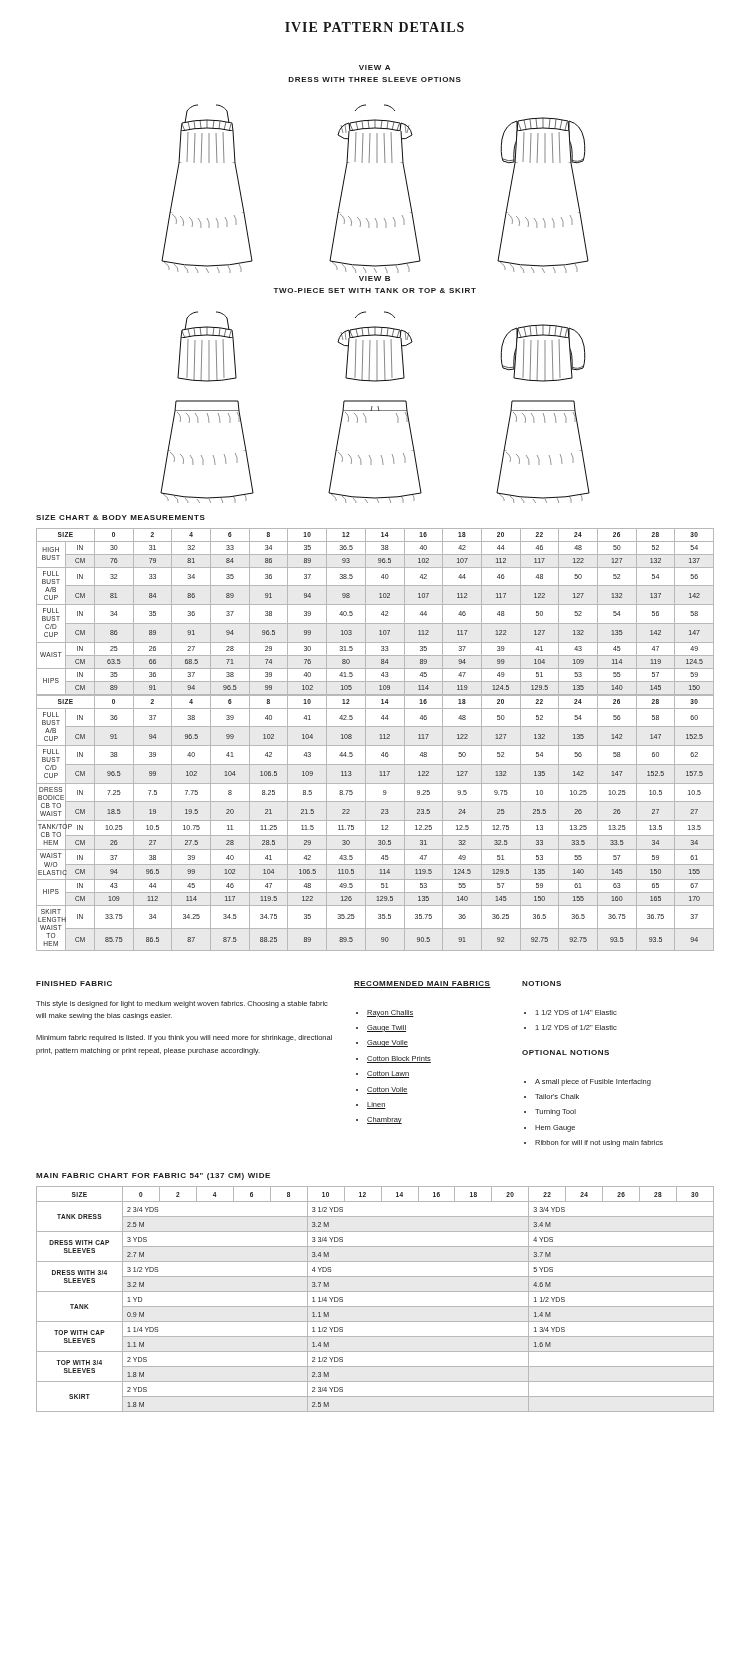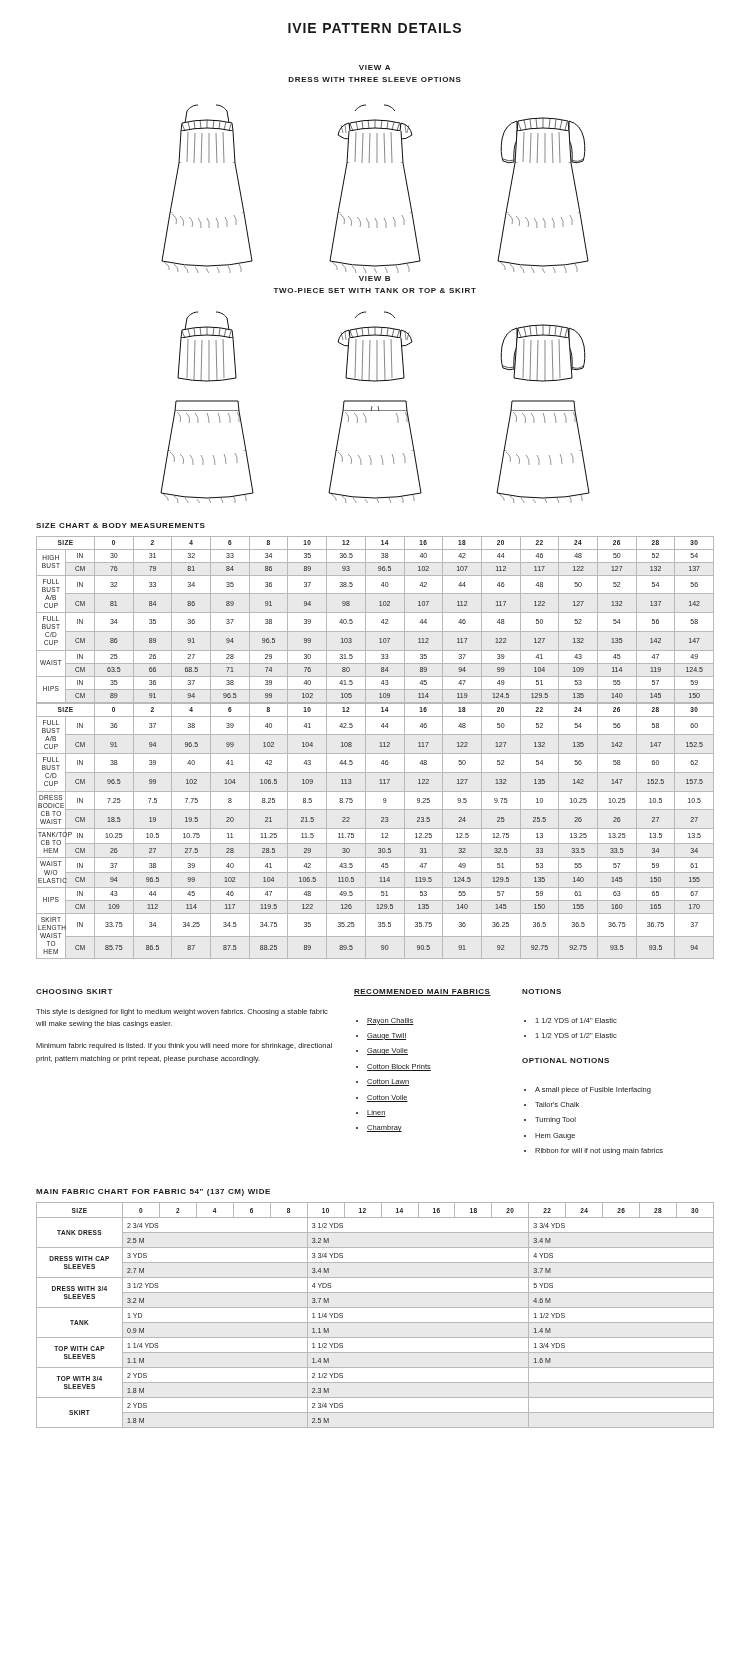--- a/index.html
+++ b/index.html
@@ -12,20 +12,21 @@
     -webkit-font-smoothing:antialiased;
   }
   .page { width:750px; padding:0 36px 30px 36px; }
 
   h1.title {
     text-align:center;
     font-size:14px;
     letter-spacing:0.9px;
     font-weight:bold;
     margin:20px 0 26px 0;
+    font-family:Liberation Serif, serif;
   }
   .view-head {
     text-align:center;
     font-size:8px;
     font-weight:bold;
     letter-spacing:0.7px;
     line-height:1.55;
     margin-bottom:6px;
   }
   .illus-row {
@@ -35,21 +36,21 @@
     align-items:flex-end;
   }
   .illus-row.skirts { margin-top:4px; }
   .fig { width:150px; }
   .fig svg { display:block; width:100%; height:auto; }
 
   .section-label {
     font-size:8px;
     font-weight:bold;
     letter-spacing:0.6px;
-    margin:18px 0 6px 0;
+    margin:10px 0 6px 0;
   }
 
   table.grid {
     border-collapse:collapse;
     width:100%;
     font-size:7px;
     table-layout:fixed;
   }
   table.grid td, table.grid th {
     border:1px solid #b9b9b9;
@@ -779,21 +780,21 @@
           <td>92.75</td>
           <td>93.5</td>
           <td>93.5</td>
           <td>94</td>
         </tr>
       </tbody>
   </table>
 
   <div class="info">
     <div class="col-a">
-      <h3>CHOOSING SKIRT</h3>
+      <h3>FINISHED FABRIC</h3>
       <p>This style is designed for light to medium weight woven fabrics. Choosing a stable fabric will make sewing the bias casings easier.</p>
       <p>Minimum fabric required is listed. If you think you will need more for shrinkage, directional print, pattern matching or print repeat, please purchase accordingly.</p>
     </div>
     <div class="col-b">
       <h3>RECOMMENDED MAIN FABRICS</h3>
       <ul id="rec-list">
           <li>Rayon Challis</li>
           <li>Gauge Twill</li>
           <li>Gauge Voile</li>
           <li>Cotton Block Prints</li>

